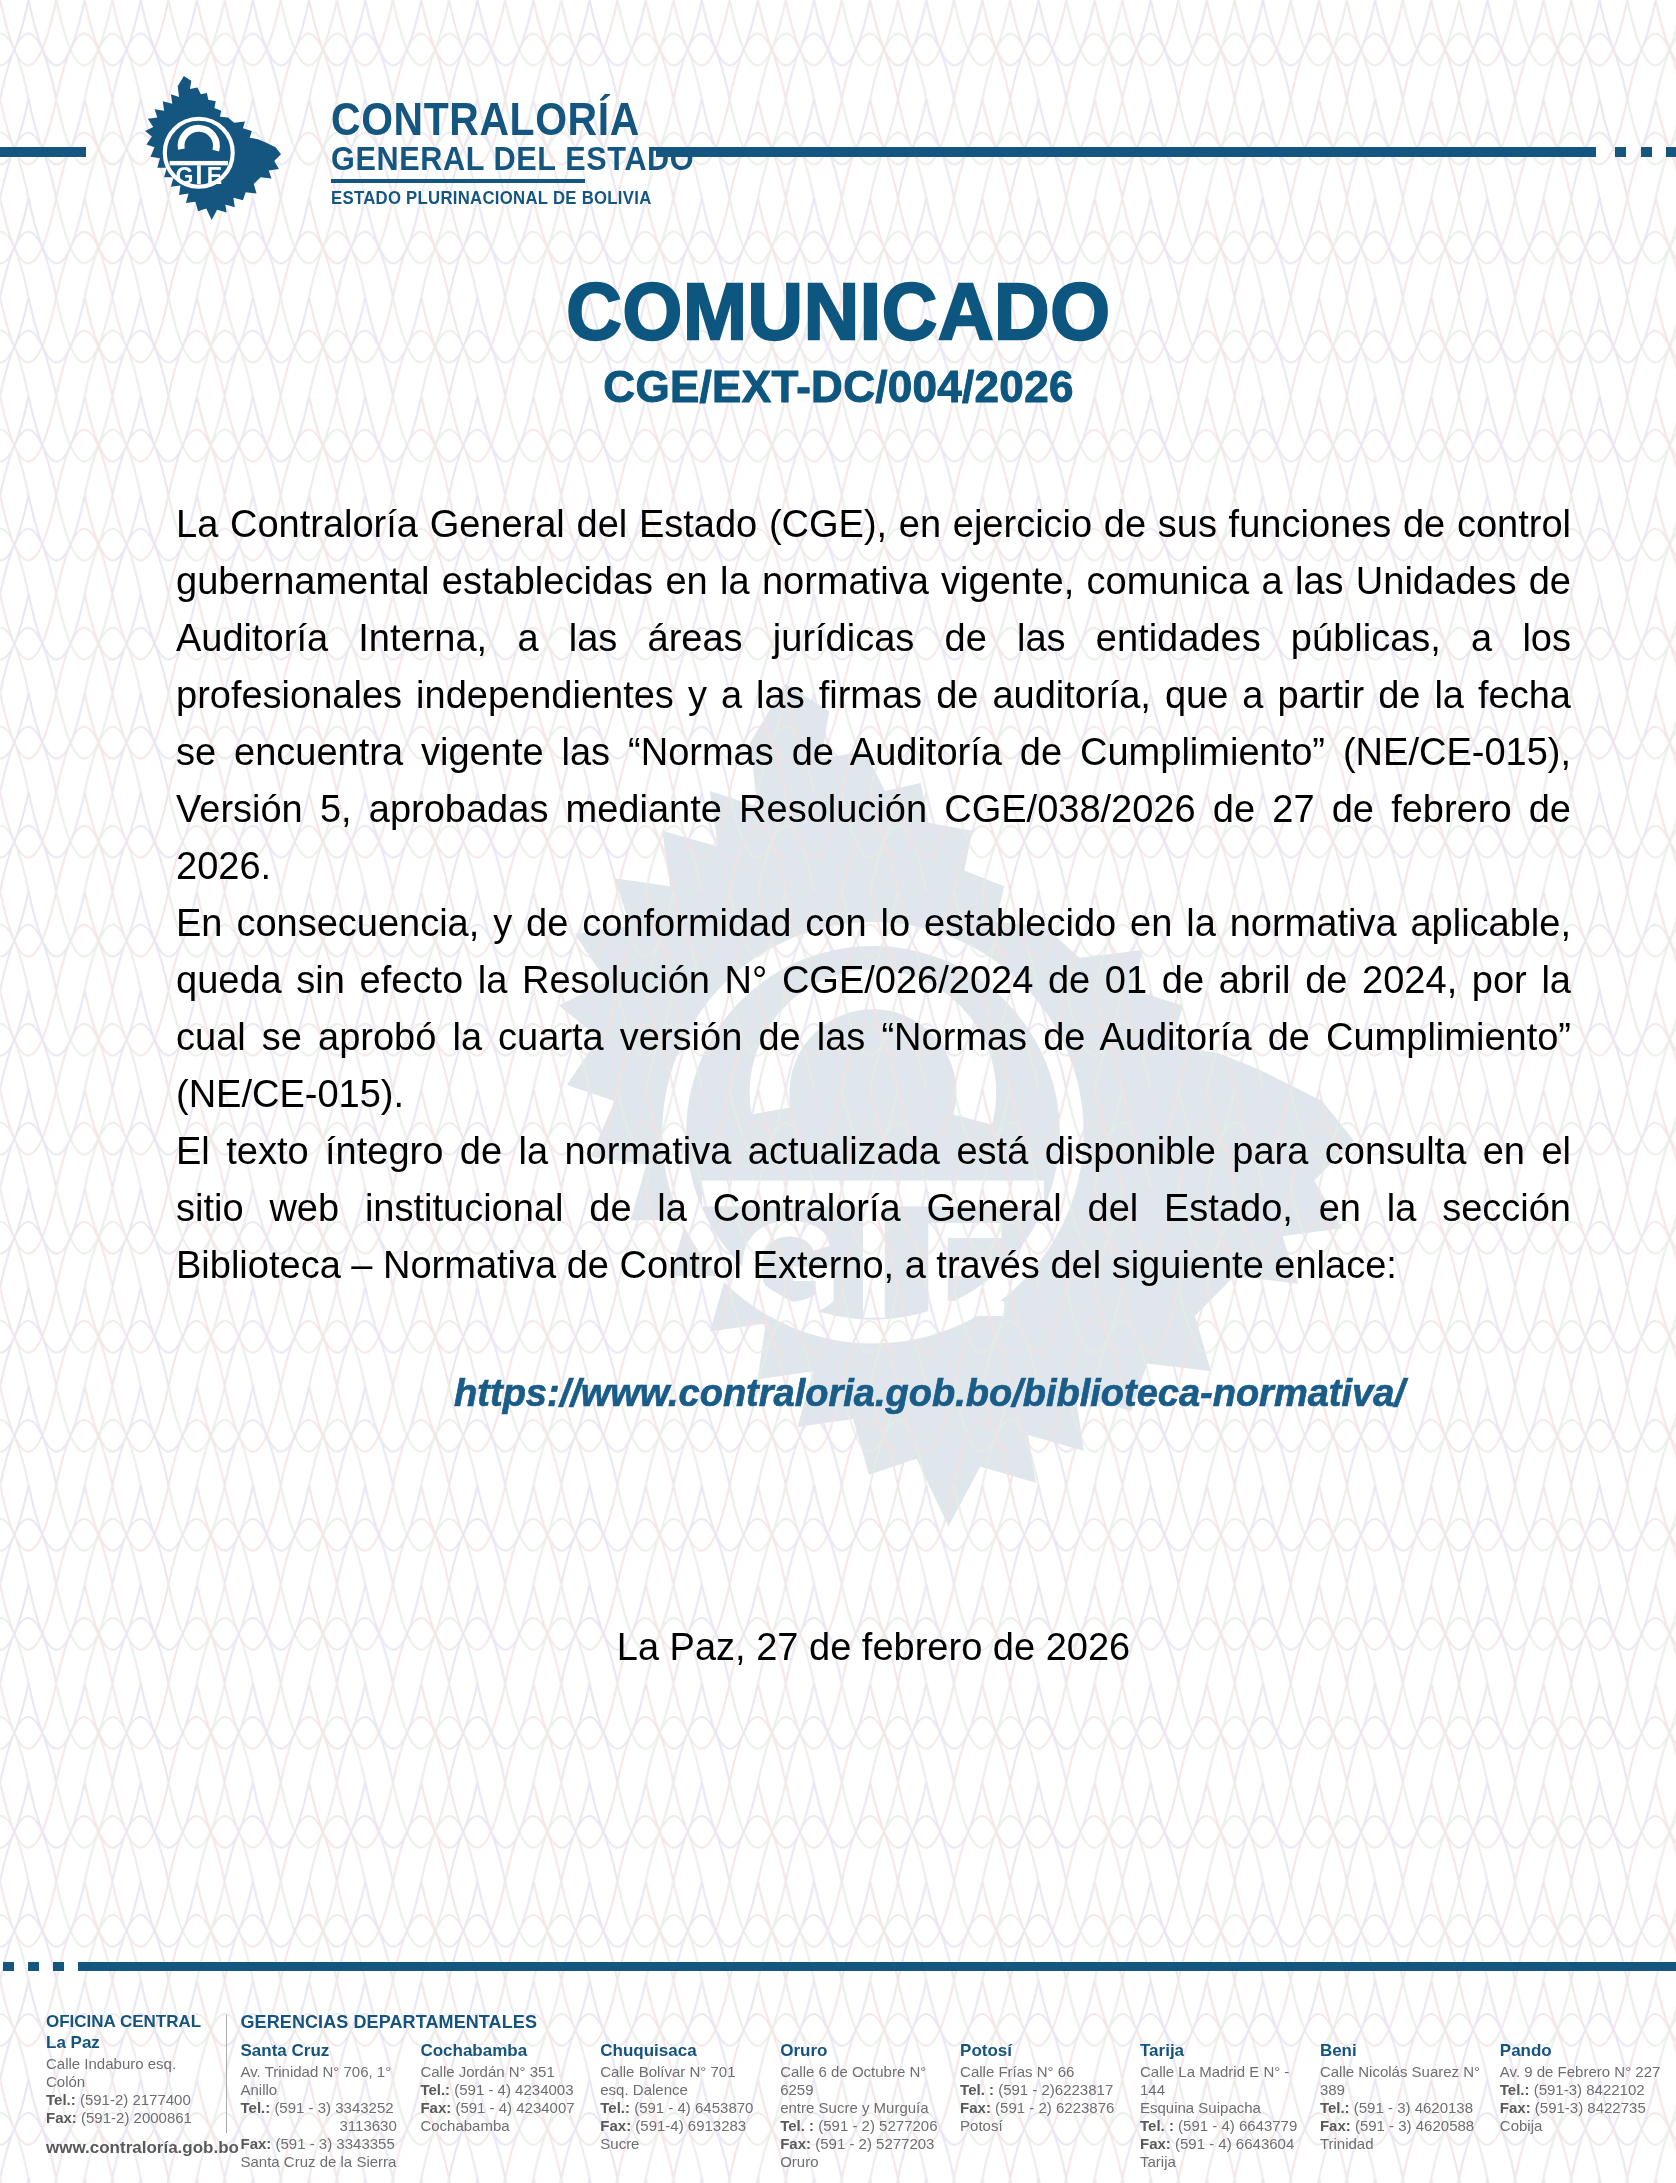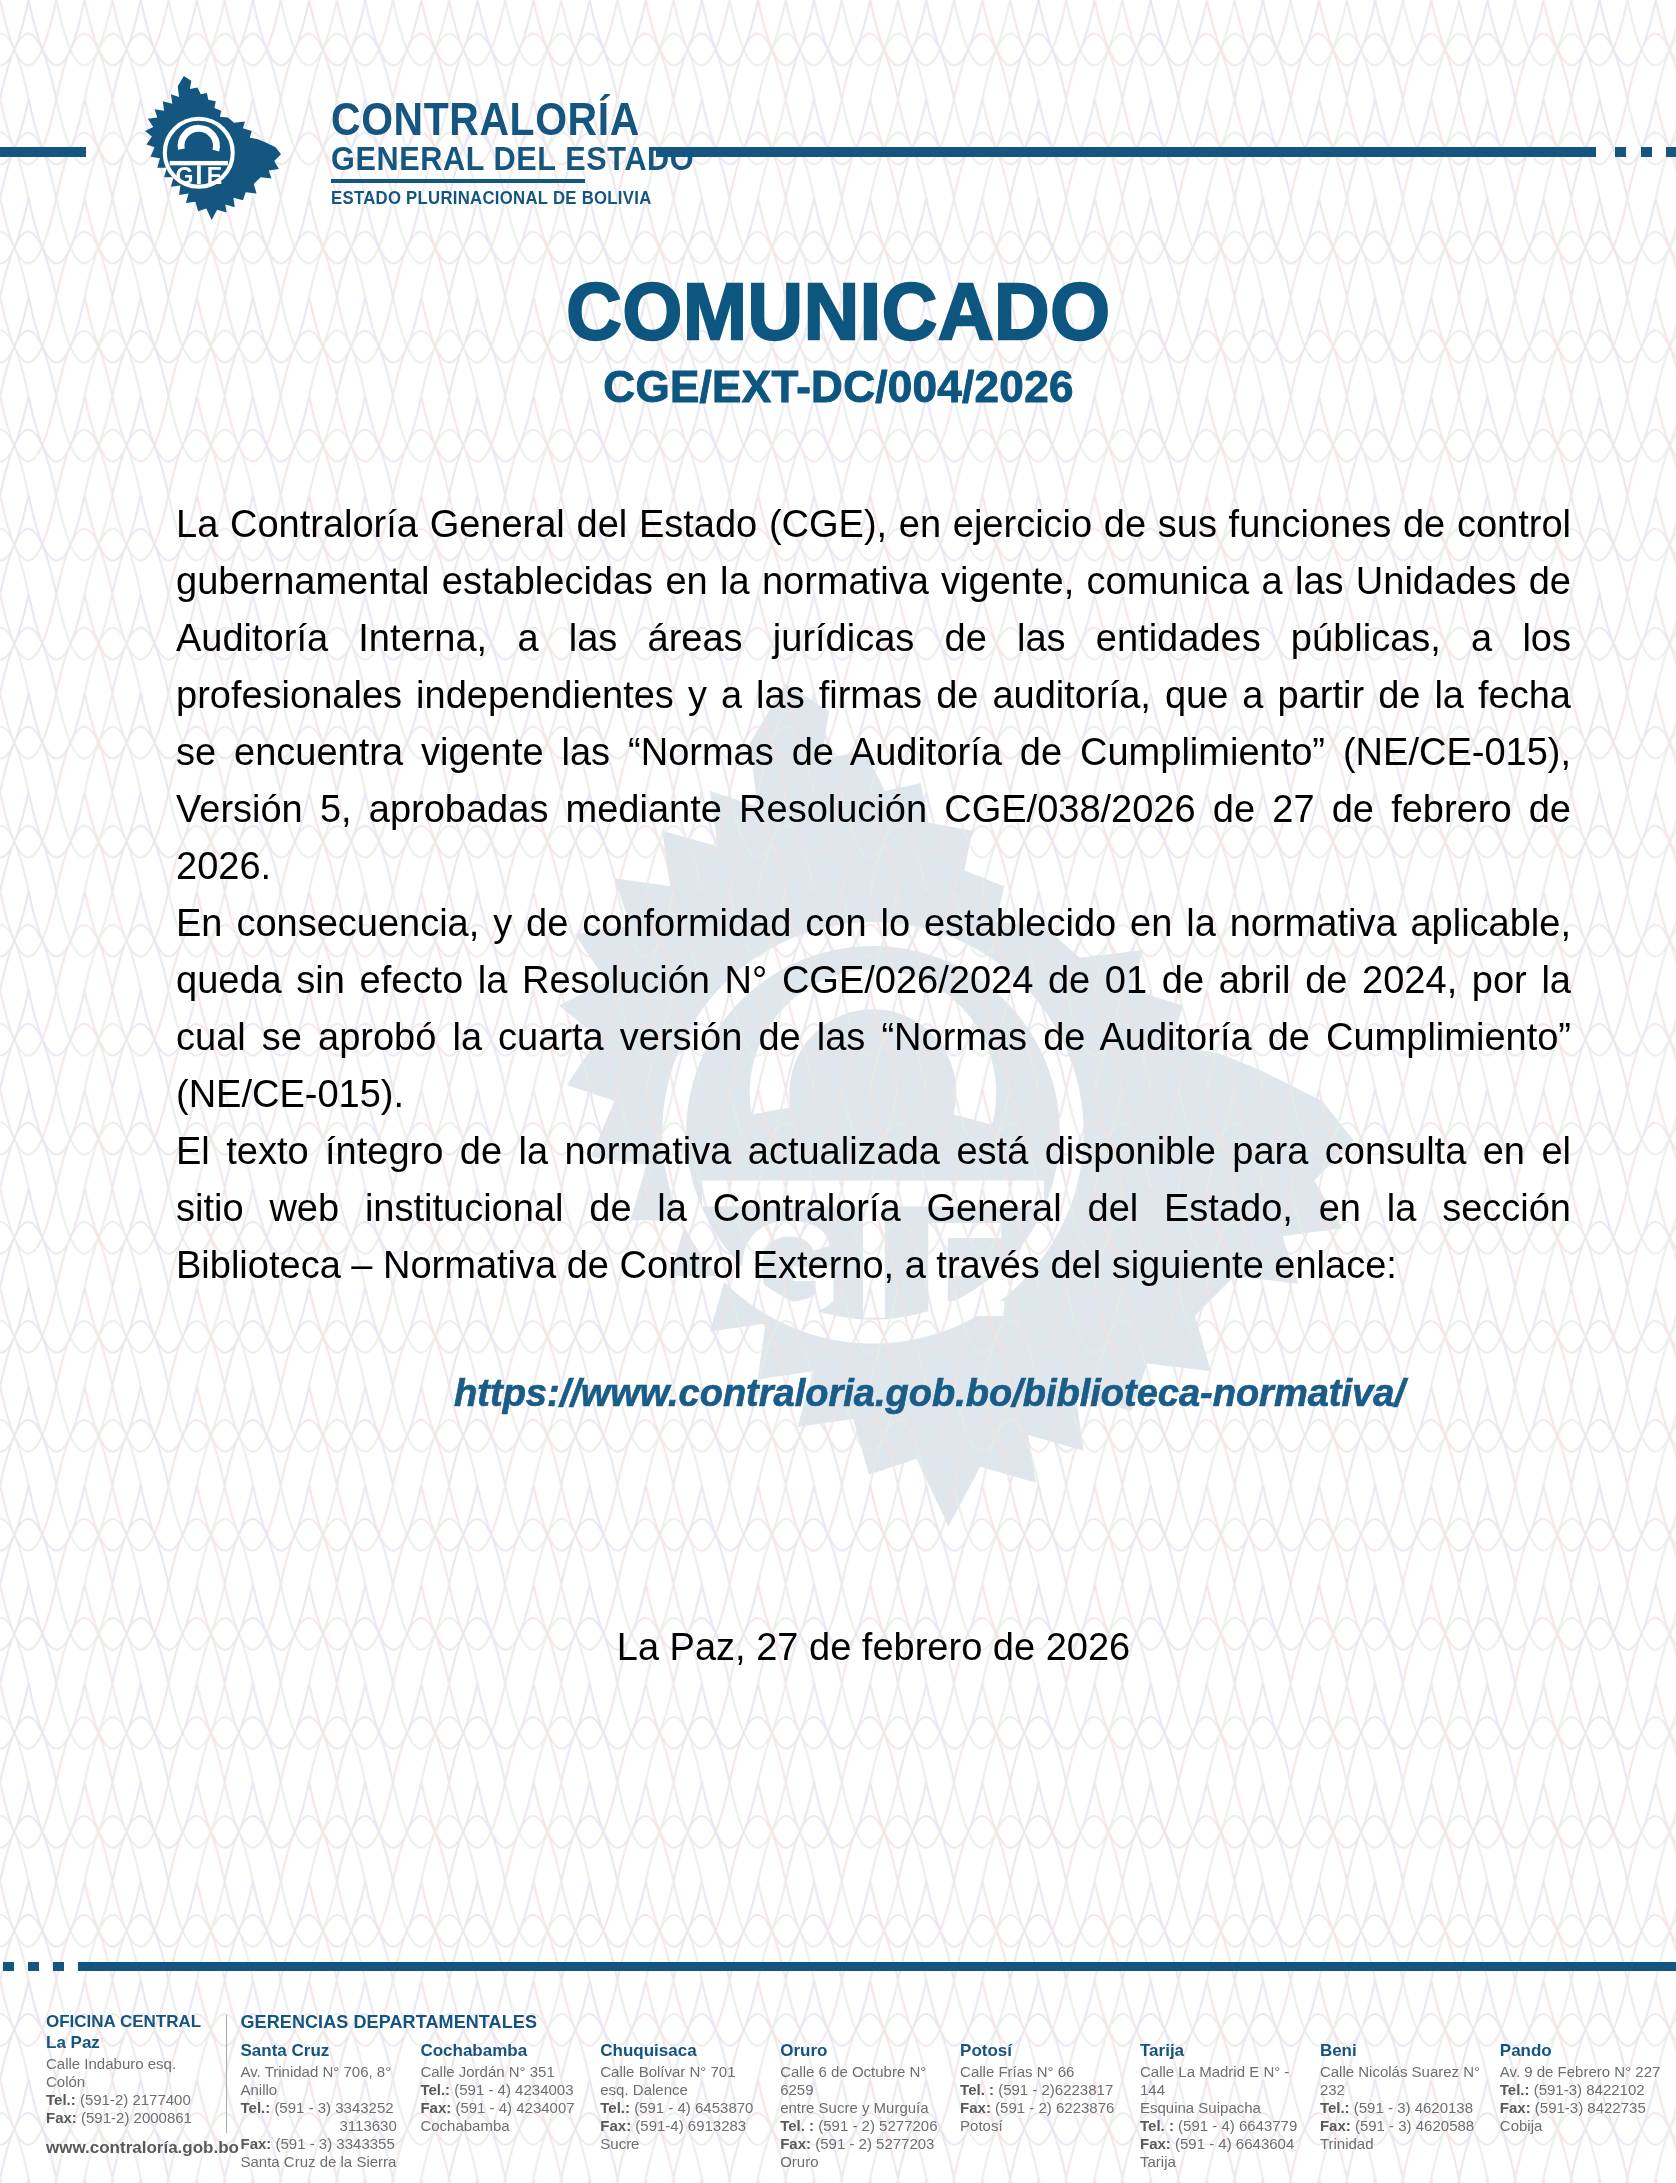--- a/index.html
+++ b/index.html
@@ -163,21 +163,21 @@
             <div class="fline"><b>Fax: </b>(591-2) 2000861</div>
           </div>
         <div class="f-website">www.contraloría.gob.bo</div>
       </div>
       <div class="f-vline"></div>
       <div class="f-depts">
         <div class="f-depts-heading">GERENCIAS DEPARTAMENTALES</div>
         <div class="f-grid" id="offices-grid">
             <div class="office">
               <div class="f-city">Santa Cruz</div>
-              <div class="fline">Av. Trinidad N° 706, 8°</div>
+              <div class="fline">Av. Trinidad N° 706, 1°</div>
               <div class="fline">Anillo</div>
               <div class="fline"><b>Tel.: </b>(591 - 3) 3343252</div>
               <div class="fline cont">3113630</div>
               <div class="fline"><b>Fax: </b>(591 - 3) 3343355</div>
               <div class="fline">Santa Cruz de la Sierra</div>
             </div>
             <div class="office">
               <div class="f-city">Cochabamba</div>
               <div class="fline">Calle Jordán N° 351</div>
               <div class="fline"><b>Tel.: </b>(591 - 4) 4234003</div>
@@ -210,21 +210,21 @@
             <div class="office">
               <div class="f-city">Tarija</div>
               <div class="fline">Calle La Madrid E N° - 144</div>
               <div class="fline">Esquina Suipacha</div>
               <div class="fline"><b>Tel. : </b>(591 - 4) 6643779</div>
               <div class="fline"><b>Fax: </b>(591 - 4) 6643604</div>
               <div class="fline">Tarija</div>
             </div>
             <div class="office">
               <div class="f-city">Beni</div>
-              <div class="fline">Calle Nicolás Suarez N° 232</div>
+              <div class="fline">Calle Nicolás Suarez N° 389</div>
               <div class="fline"><b>Tel.: </b>(591 - 3) 4620138</div>
               <div class="fline"><b>Fax: </b>(591 - 3) 4620588</div>
               <div class="fline">Trinidad</div>
             </div>
             <div class="office">
               <div class="f-city">Pando</div>
               <div class="fline">Av. 9 de Febrero N° 227</div>
               <div class="fline"><b>Tel.: </b>(591-3) 8422102</div>
               <div class="fline"><b>Fax: </b>(591-3) 8422735</div>
               <div class="fline">Cobija</div>

